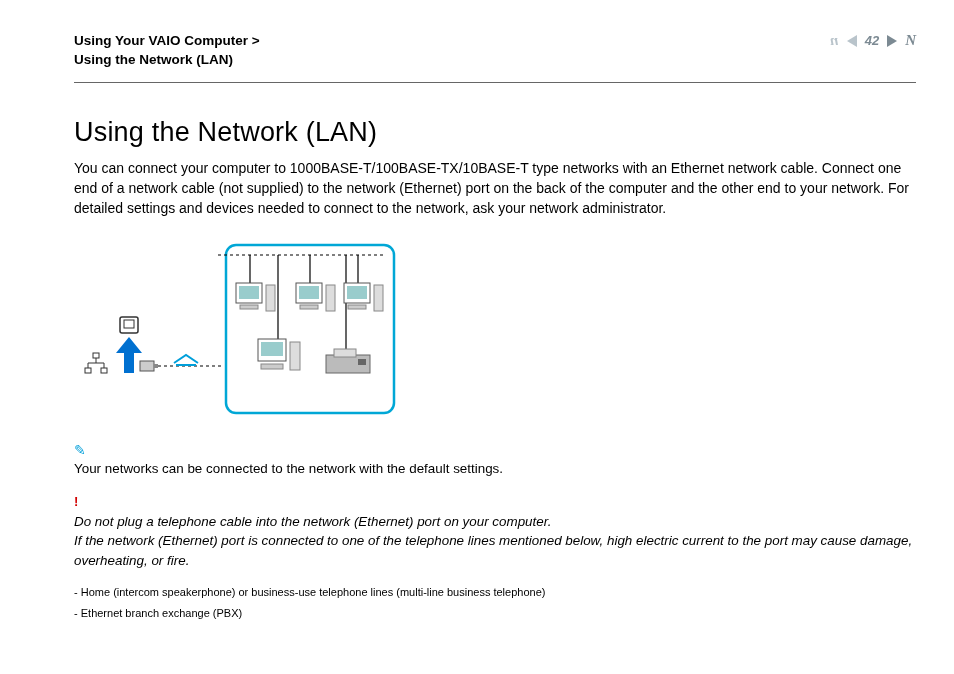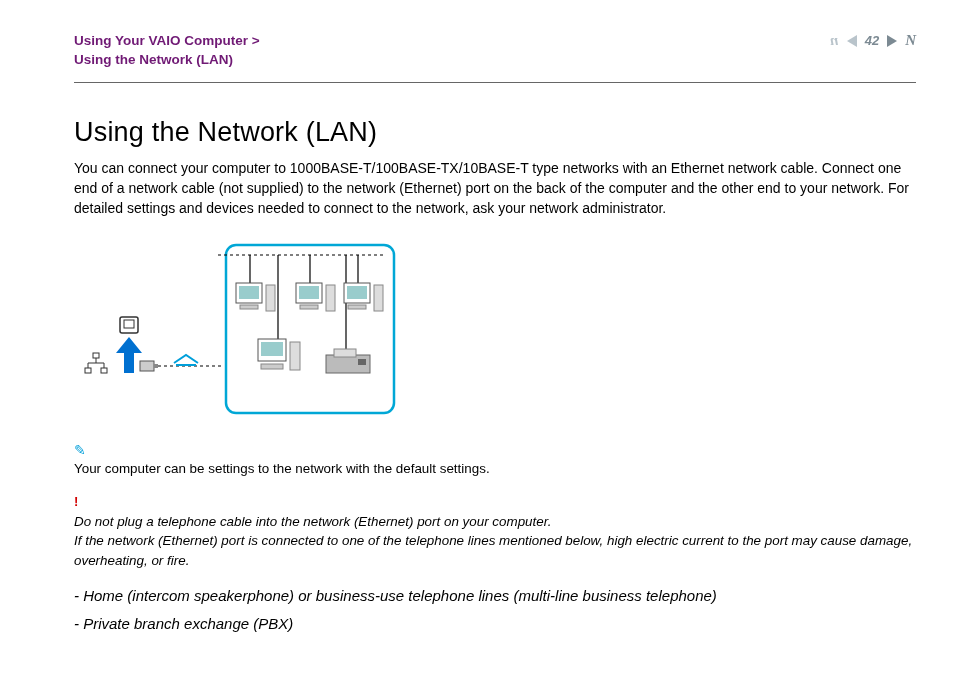--- a/index.html
+++ b/index.html
@@ -1,32 +1,32 @@
 <!DOCTYPE html>
 <html><head>
 <meta charset="utf-8">
 <style>
   * { box-sizing: border-box; margin: 0; padding: 0; }
   html, body { width: 954px; height: 674px; background: #fff; font-family: Arial, Helvetica, sans-serif; color: #000; }
   .page { width: 100%; height: 100%; padding: 32px 38px 20px 74px; position: relative; }
   .header { display: flex; justify-content: space-between; align-items: flex-start; padding-bottom: 10px; border-bottom: 0; }
-  .breadcrumb { color: #701a75; font-weight: bold; font-size: 13.5px; line-height: 1.4; }
+  .breadcrumb { color: #000000; font-weight: bold; font-size: 13.5px; line-height: 1.4; }
   .pager { display: flex; align-items: center; gap: 8px; color: #7c8a93; font-weight: bold; font-style: italic; font-size: 13px; }
   .pager .arrow { width: 0; height: 0; display: inline-block; }
   .arrow.left { border-top: 6px solid transparent; border-bottom: 6px solid transparent; border-right: 10px solid #b9c4cb; }
   .arrow.right { border-top: 6px solid transparent; border-bottom: 6px solid transparent; border-left: 10px solid #7c8a93; }
   .rule { height: 1px; background: #666; margin-top: 2px; }
   .title { font-size: 27px; font-weight: 400; margin-top: 34px; margin-bottom: 10px; letter-spacing: 0.2px; }
   .intro { font-size: 14px; line-height: 1.45; margin-bottom: 18px; }
   .diagram { margin-left: 4px; margin-bottom: 20px; }
   .note-icon { color: #009fda; font-size: 14px; }
   .note-text { font-size: 13.4px; margin-top: 2px; margin-bottom: 16px; }
   .warn-icon { color: #d10000; font-weight: bold; font-size: 13px; }
   .warn-text { font-size: 13.4px; line-height: 1.45; margin-top: 2px; margin-bottom: 12px; font-style: italic; }
-  .bullets { font-size: 15px; line-height: 1.9; padding-left: 0; list-style: none; font-style: italic; }
+  .bullets { font-size: 11px; line-height: 1.9; padding-left: 0; list-style: none; }
   .bullets li::before { content: "- "; }
   .n-shape { font-family: "Times New Roman", serif; }
 </style>
 </head>
 <body>
 
 <div class="page">
   <div class="header">
     <div class="breadcrumb">
       <div>Using Your VAIO Computer &gt;</div>
@@ -117,28 +117,28 @@
 
       <g transform="translate(96,118)">
         <path d="M 0 8 L 12 0 L 24 8" fill="none" stroke="#009fda" stroke-width="2"></path>
         <line x1="2" y1="10" x2="22" y2="10" stroke="#009fda" stroke-width="2"></line>
       </g>
     </svg>
   </div>
 
   <div>
     <span class="note-icon">✎</span>
-    <div class="note-text">Your computer can be settings to the network with the default settings.</div>
+    <div class="note-text">Your networks can be connected to the network with the default settings.</div>
   </div>
 
   <div>
     <span class="warn-icon">!</span>
     <div class="warn-text">
       <span>Do not plug a telephone cable into the network (Ethernet) port on your computer.</span><br>
       <span>If the network (Ethernet) port is connected to one of the telephone lines mentioned below, high electric current to the port may cause damage, overheating, or fire.</span>
     </div>
   </div>
 
   <ul class="bullets">
     <li>Home (intercom speakerphone) or business-use telephone lines (multi-line business telephone)</li>
-    <li>Private branch exchange (PBX)</li>
+    <li>Ethernet branch exchange (PBX)</li>
   </ul>
 </div>
 
 </body></html>

